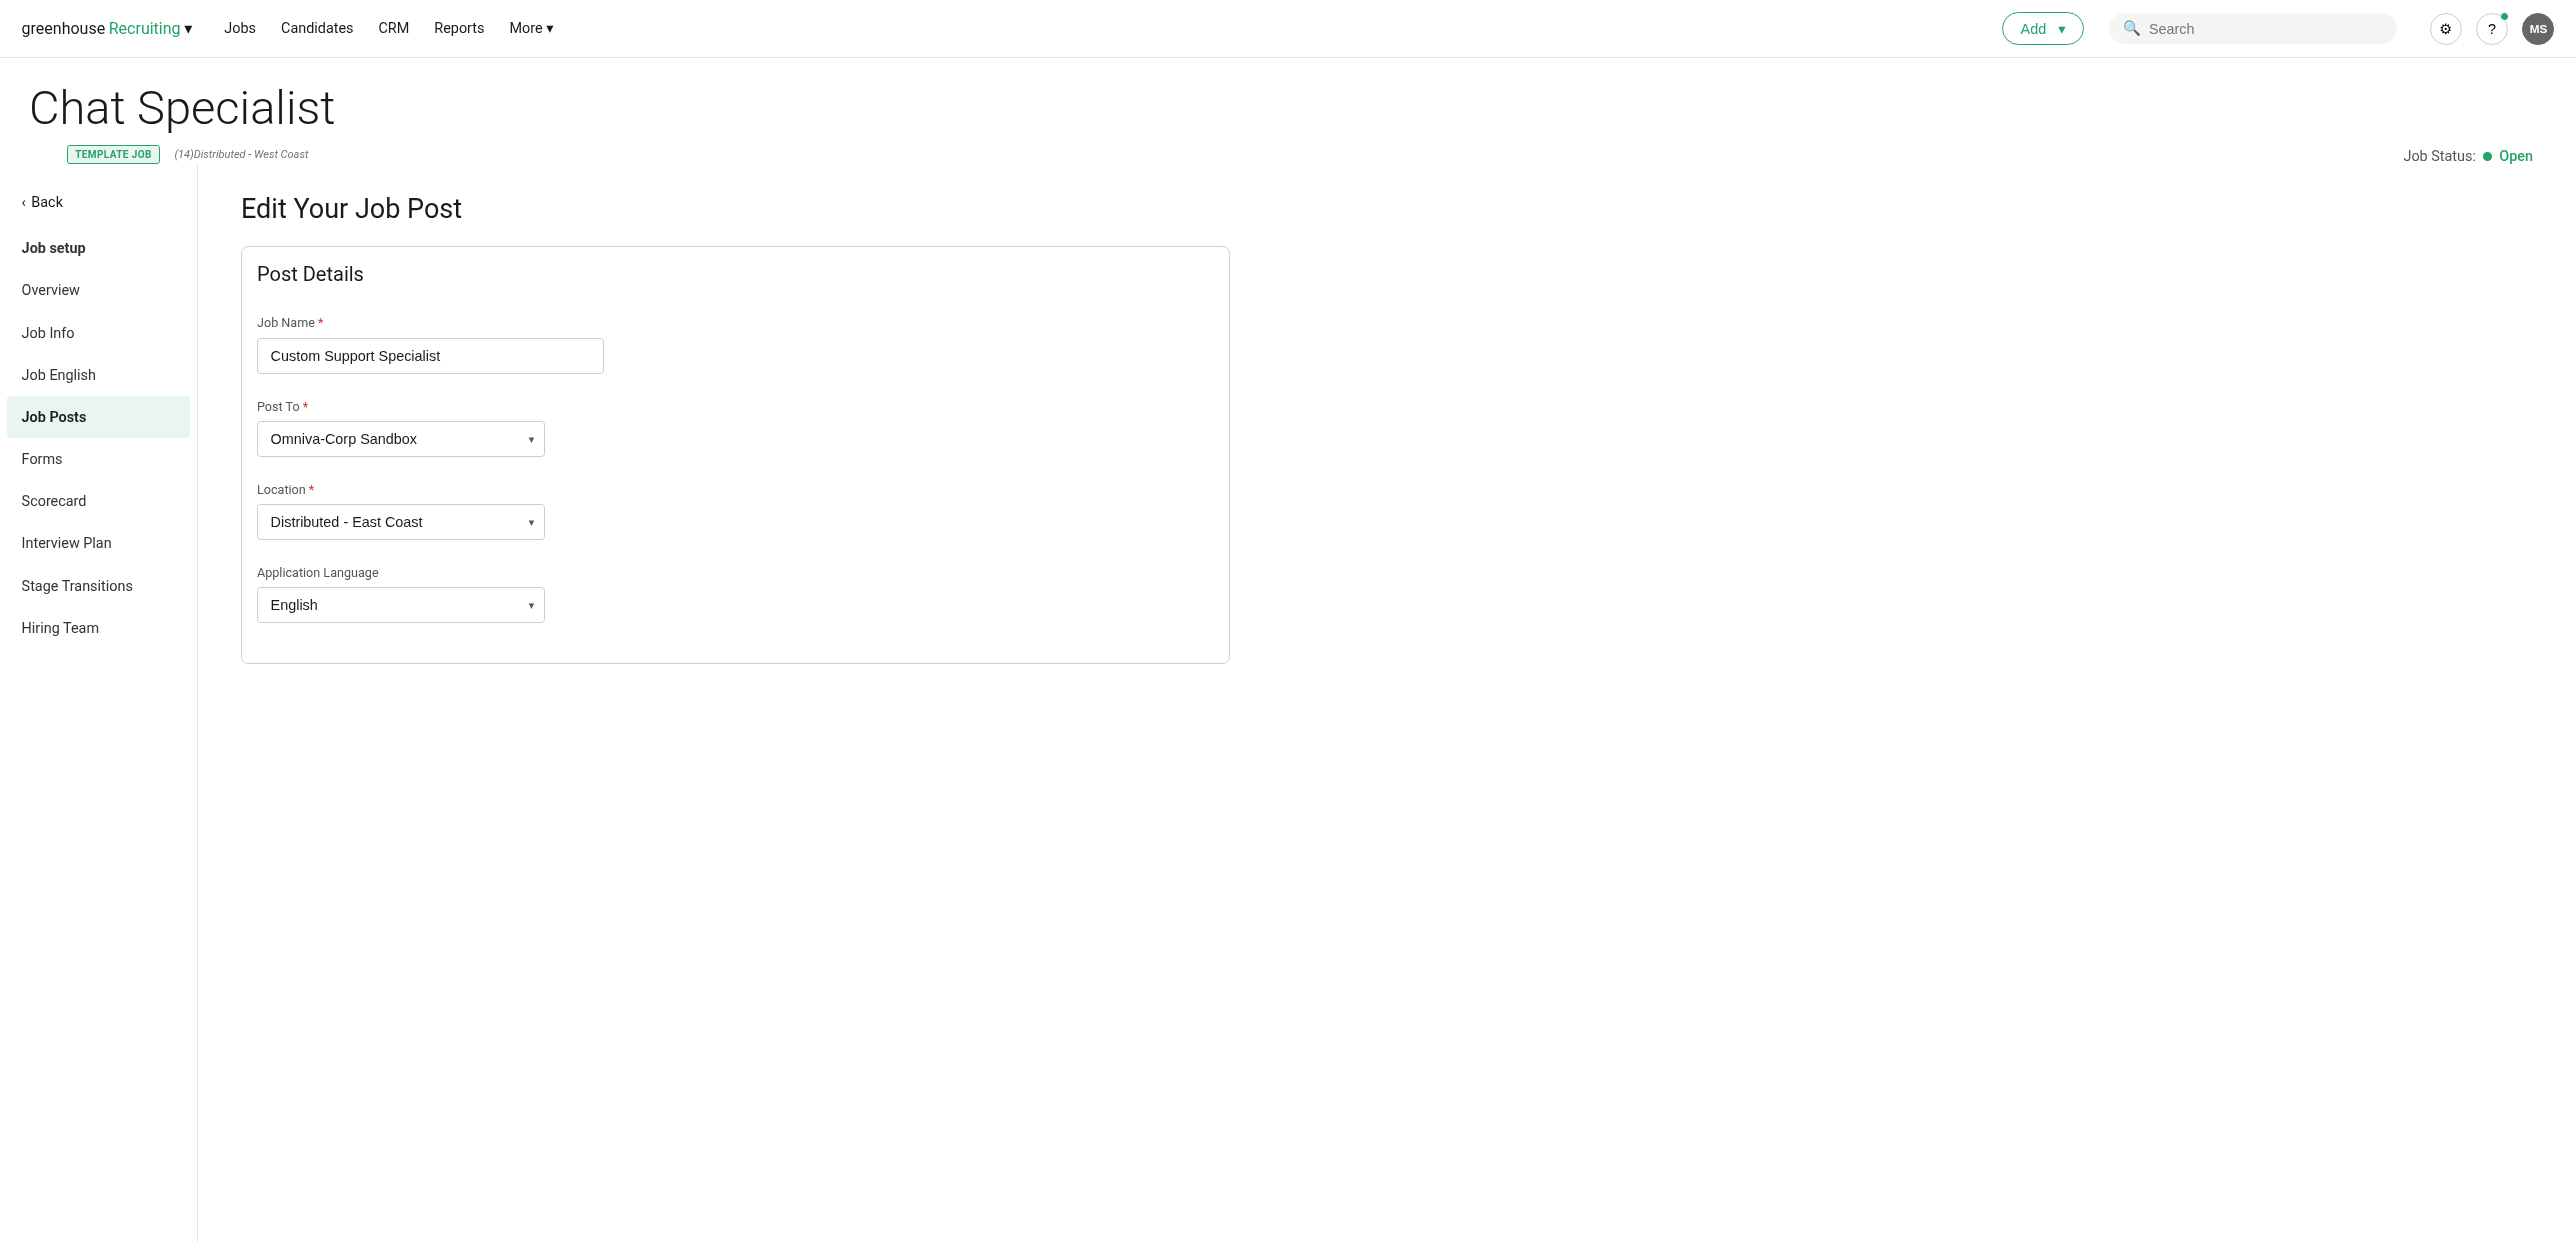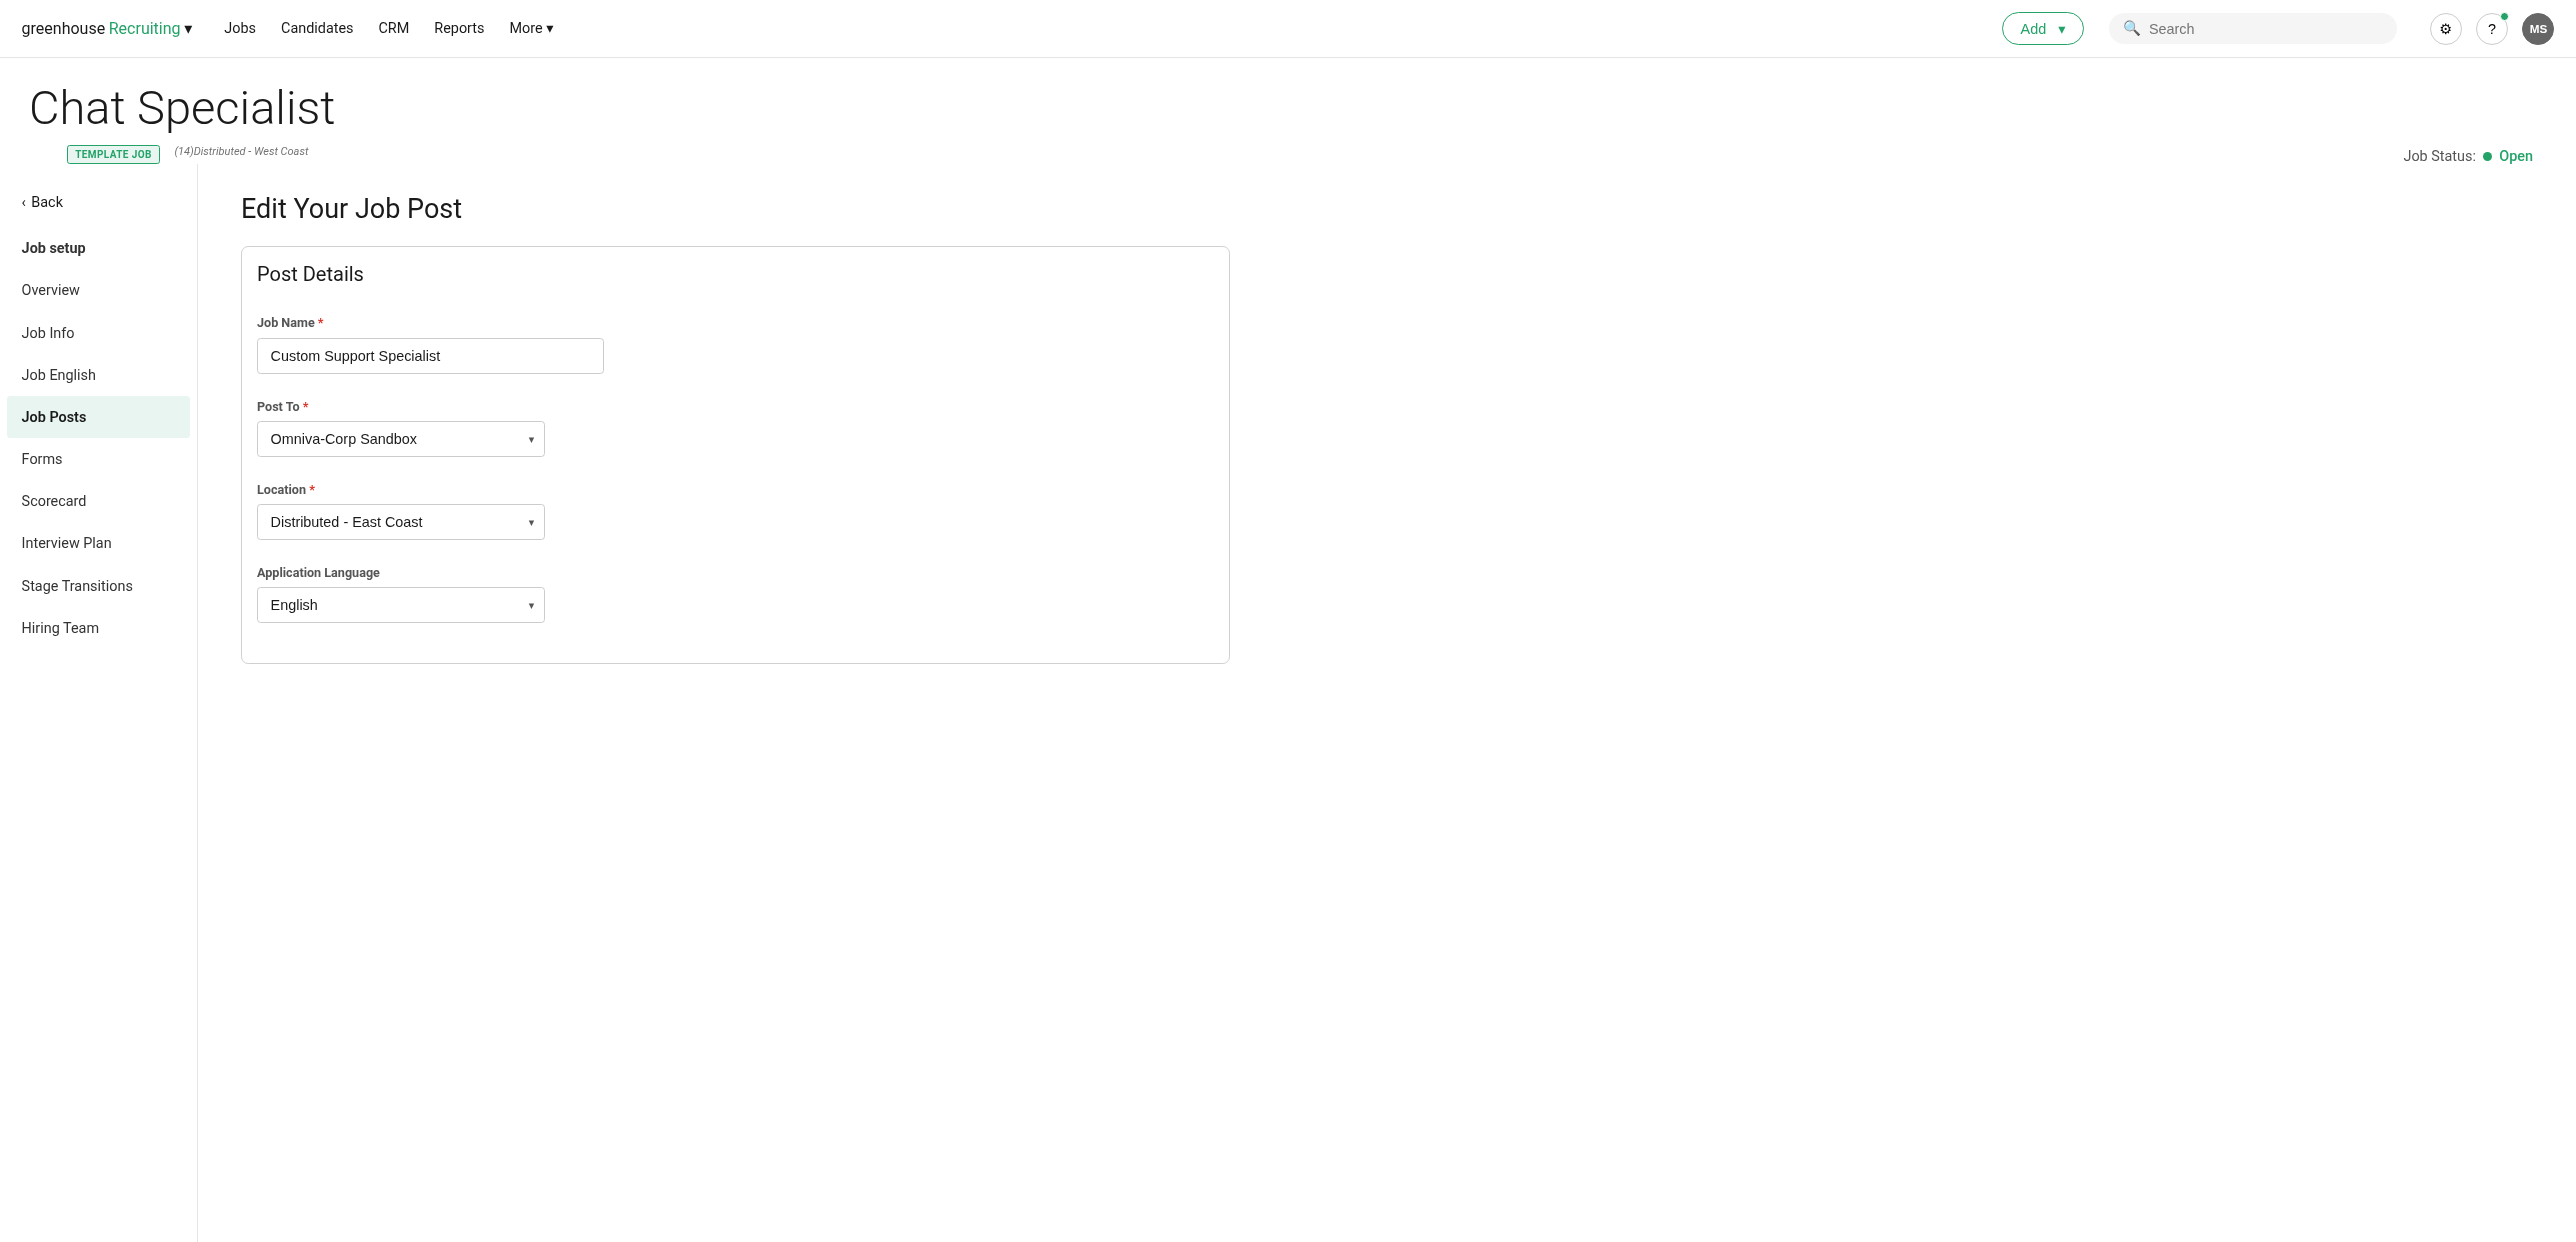--- a/index.html
+++ b/index.html
@@ -61,21 +61,21 @@
     }
 
     
     .page-header {
       padding: 21.6px 29px 0 29px;
     }
     .page-title {
       font-size: 47px; font-weight: 300; color: #1a1a1a; margin-bottom: 10.8px;
     }
     .page-meta {
-      display: flex; gap: 14.4px; margin-bottom: 0; padding-left: 38px;
+      display: flex; align-items: center; gap: 14.4px; margin-bottom: 0; padding-left: 38px;
     }
     .template-badge {
       background: #e8f5f0; color: #24a369; font-size: 10px; font-weight: 700;
       padding: 2.7px 7.2px; border-radius: 2.7px; border: 0.9px solid #24a369;
       letter-spacing: 0.4px;
     }
     .page-subtitle { color: #737373; font-size: 11px; font-style: italic; }
     .job-status {
       position: absolute; top: 90px; right: 43px;
       font-size: 14.4px; color: #555;
@@ -115,21 +115,21 @@
     }
     .form-card {
       background: #fff; border: 0.9px solid #d0d0d0; border-radius: 7.2px;
       padding: 15px; max-width: 989px;
     }
     .card-title {
       font-size: 20px; font-weight: 400; color: #1a1a1a; margin-bottom: 29px;
     }
     .form-field { margin-bottom: 25px; }
     .form-label {
-      font-size: 12.6px; color: #555; margin-bottom: 7.2px; display: block; font-weight: bold;
+      font-size: 12.6px; color: #555; margin-bottom: 7.2px; display: block;
     }
     .required { color: #d93025; }
     .form-input {
       width: 347px; padding: 9px 12.6px; border: 0.9px solid #ccc; border-radius: 3.6px;
       font-size: 14.4px; color: #1a1a1a; background: #fff; outline: none;
     }
     .form-select-wrapper {
       width: 288px; position: relative; display: inline-block;
     }
     .form-select {

